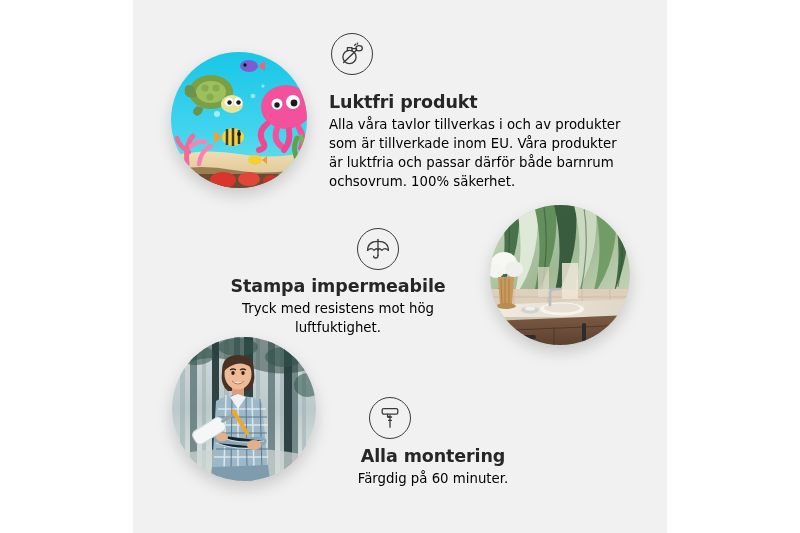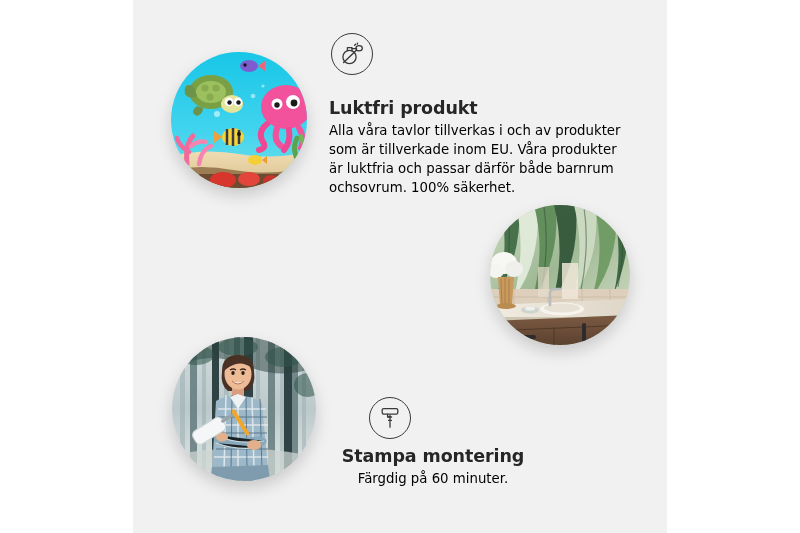--- a/index.html
+++ b/index.html
@@ -63,21 +63,21 @@
   }
 
   
   #feature-1 {
     left: 196px;
     top: 33px;
     width: 300px;
     text-align: left;
   }
   #feature-1 .icon-wrap { margin-left: 2px; }
-  #feature-1 .f-title { margin-top: 23px; }
+  #feature-1 .f-title { margin-top: 17px; }
 
   
   #feature-2 {
     left: 75px;
     top: 228px;
     width: 260px;
     text-align: center;
   }
   #feature-2 .icon-row {
     display: flex;
@@ -390,35 +390,54 @@
           <path d="M15.6 4.2 L16.6 3.3"></path>
           <path d="M18.2 3.2 L18.6 2.1"></path>
 
           <path d="M4.6 21.6 L17.4 9.2" stroke-width="1.4"></path>
         </svg>
       </div>
       <div class="f-title">Luktfri produkt</div>
       <div class="f-desc">Alla våra tavlor tillverkas i och av produkter som är tillverkade inom EU. Våra produkter är luktfria och passar därför både barnrum ochsovrum. 100% säkerhet.</div>
     </div>
 
+    <div class="feature" id="feature-2">
+      <div class="icon-row">
+        <div class="icon-wrap">
+          <svg width="26" height="26" viewBox="0 0 26 26" fill="none" stroke="#3a3a3a" stroke-width="1.3" stroke-linecap="round" stroke-linejoin="round">
+
+            <path d="M2.6 14.4 Q2.6 5.4 13 5.4 Q23.4 5.4 23.4 14.4"></path>
+
+            <path d="M2.6 14.4 Q6 11 9.1 14.4 Q12 11.1 13 14.4 Q14 11.1 16.9 14.4 Q20 11 23.4 14.4"></path>
+
+            <path d="M13 5.4 L13 19.4"></path>
+            <path d="M13 19.4 Q13 22 10.6 22 Q8.6 22 8.6 20.2"></path>
+
+            <path d="M13 5.4 L13 3.3"></path>
+          </svg>
+        </div>
+      </div>
+      <div class="f-title">Stampa impermeabile</div>
+      <div class="f-desc">Tryck med resistens mot hög luftfuktighet.</div>
+    </div>
 
     <div class="feature" id="feature-3">
       <div class="icon-row">
         <div class="icon-wrap">
           <svg width="26" height="26" viewBox="0 0 26 26" fill="none" stroke="#3a3a3a" stroke-width="1.3" stroke-linecap="round" stroke-linejoin="round">
 
             <rect x="5.2" y="3.6" width="15.6" height="5.6" rx="1.6"></rect>
 
             <path d="M10.6 9.2 L10.6 12 L13 12"></path>
 
             <path d="M13 10.6 L13 22.2"></path>
             <path d="M11.4 12 L14.6 12"></path>
 
             <path d="M11.6 15.4 L14.4 15.4"></path>
           </svg>
         </div>
       </div>
-      <div class="f-title">Stampa montering</div>
+      <div class="f-title">Alla montering</div>
       <div class="f-desc">Färgdig på 60 minuter.</div>
     </div>
 
   </div>
 </div>
 
 </body></html>

